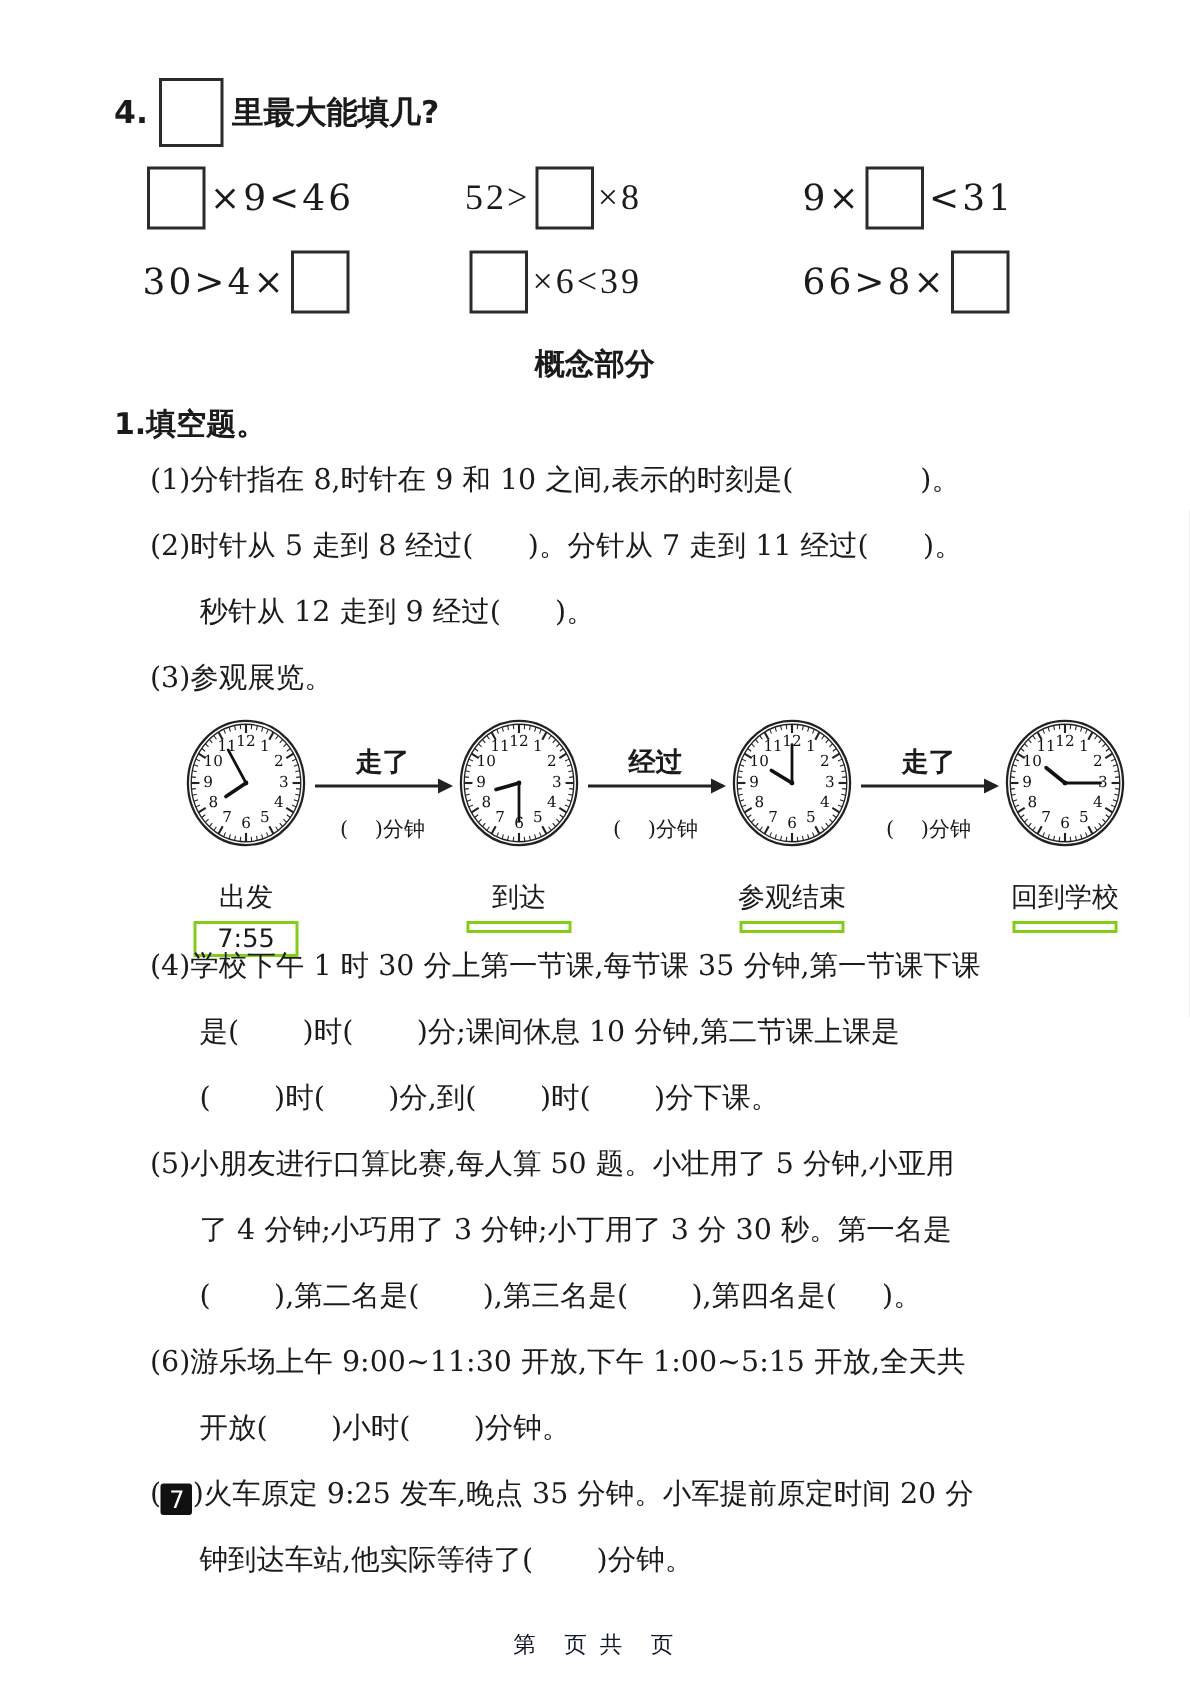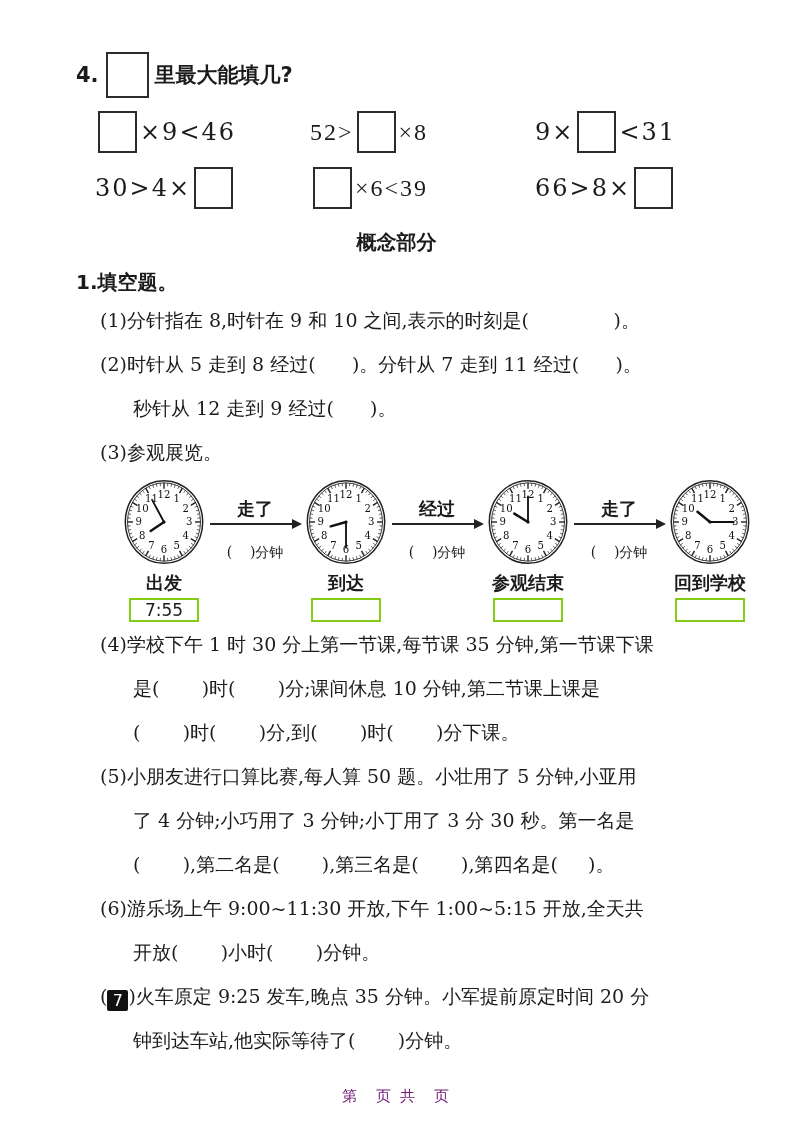--- a/index.html
+++ b/index.html
@@ -47,21 +47,21 @@
     font-weight:bold; font-size:20px; height:32px; line-height:32px;
   }
   
   .fill-items { margin-left:100px; font-size:19px; }
   .fline { line-height:44px; height:44px; white-space:pre; }
   .fline.cont { padding-left:33px; }
   
   .clock-row { display:flex; margin-left:118px; margin-top:2px; height:146px; }
   .station { width:92px; display:flex; flex-direction:column; align-items:center; flex:none; }
   .station-label {
-    font-weight:bold; font-size:18px; line-height:20px; white-space:nowrap; margin-top:1px;
+    font-weight:normal; font-size:18px; line-height:20px; white-space:nowrap; margin-top:17px;
   }
   .answer-box {
     width:66px; height:28px; border:2px solid #84cc16; margin-top:5px;
     display:flex; align-items:center; justify-content:center;
     font-size:17px; font-family:"DejaVu Sans","Liberation Sans",sans-serif;
   }
   .arrow-block { width:90px; flex:none; display:flex; flex-direction:column; align-items:center; margin-top:22px; }
   .arrow-top { font-weight:bold; font-size:18px; line-height:22px; }
   .arrow-shaft { position:relative; width:100%; height:2px; background:#222; margin-top:3px; }
   .arrow-shaft::after {
@@ -73,21 +73,21 @@
   .badge7 {
     display:inline-block; width:21px; height:21px;
     background:#111; color:#fff; text-align:center; line-height:21px;
     font-size:16px; vertical-align:-3px; border-radius:2px;
     font-family:"DejaVu Sans","Liberation Sans",sans-serif;
   }
   
   .footer {
     position:absolute; left:0; bottom:16px; width:100%;
     text-align:center; font-size:15px; letter-spacing:2px;
-    font-family:"DejaVu Sans","Liberation Sans",sans-serif; color:#701a75;
+    font-family:"DejaVu Sans","Liberation Sans",sans-serif; color:#0f172a;
   }
 </style>
 </head>
 <body>
 
 <div class="page">
 
   <div class="q4-title">
     <span>4.</span>
     <span class="blank-box"></span>

